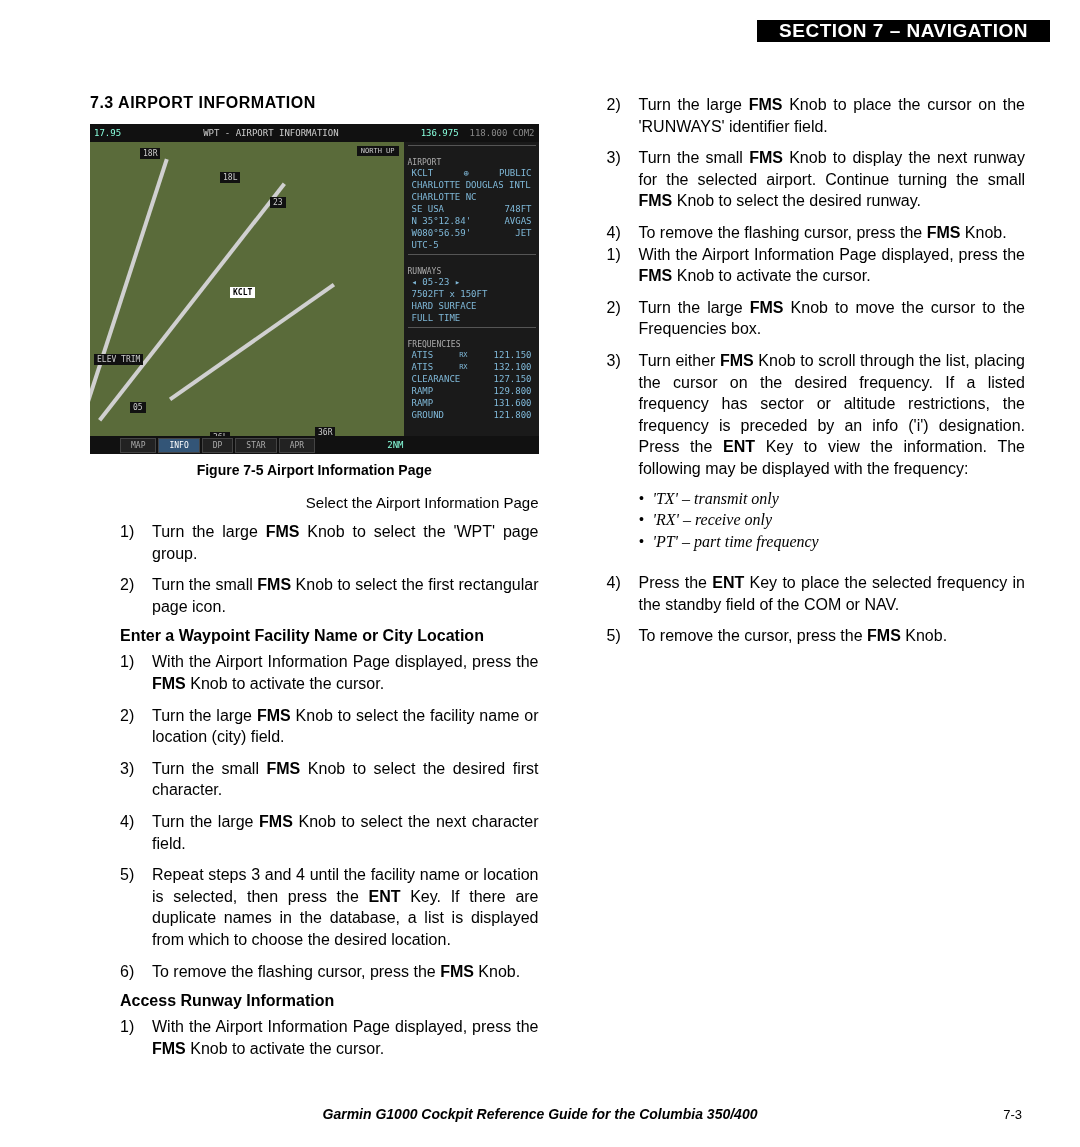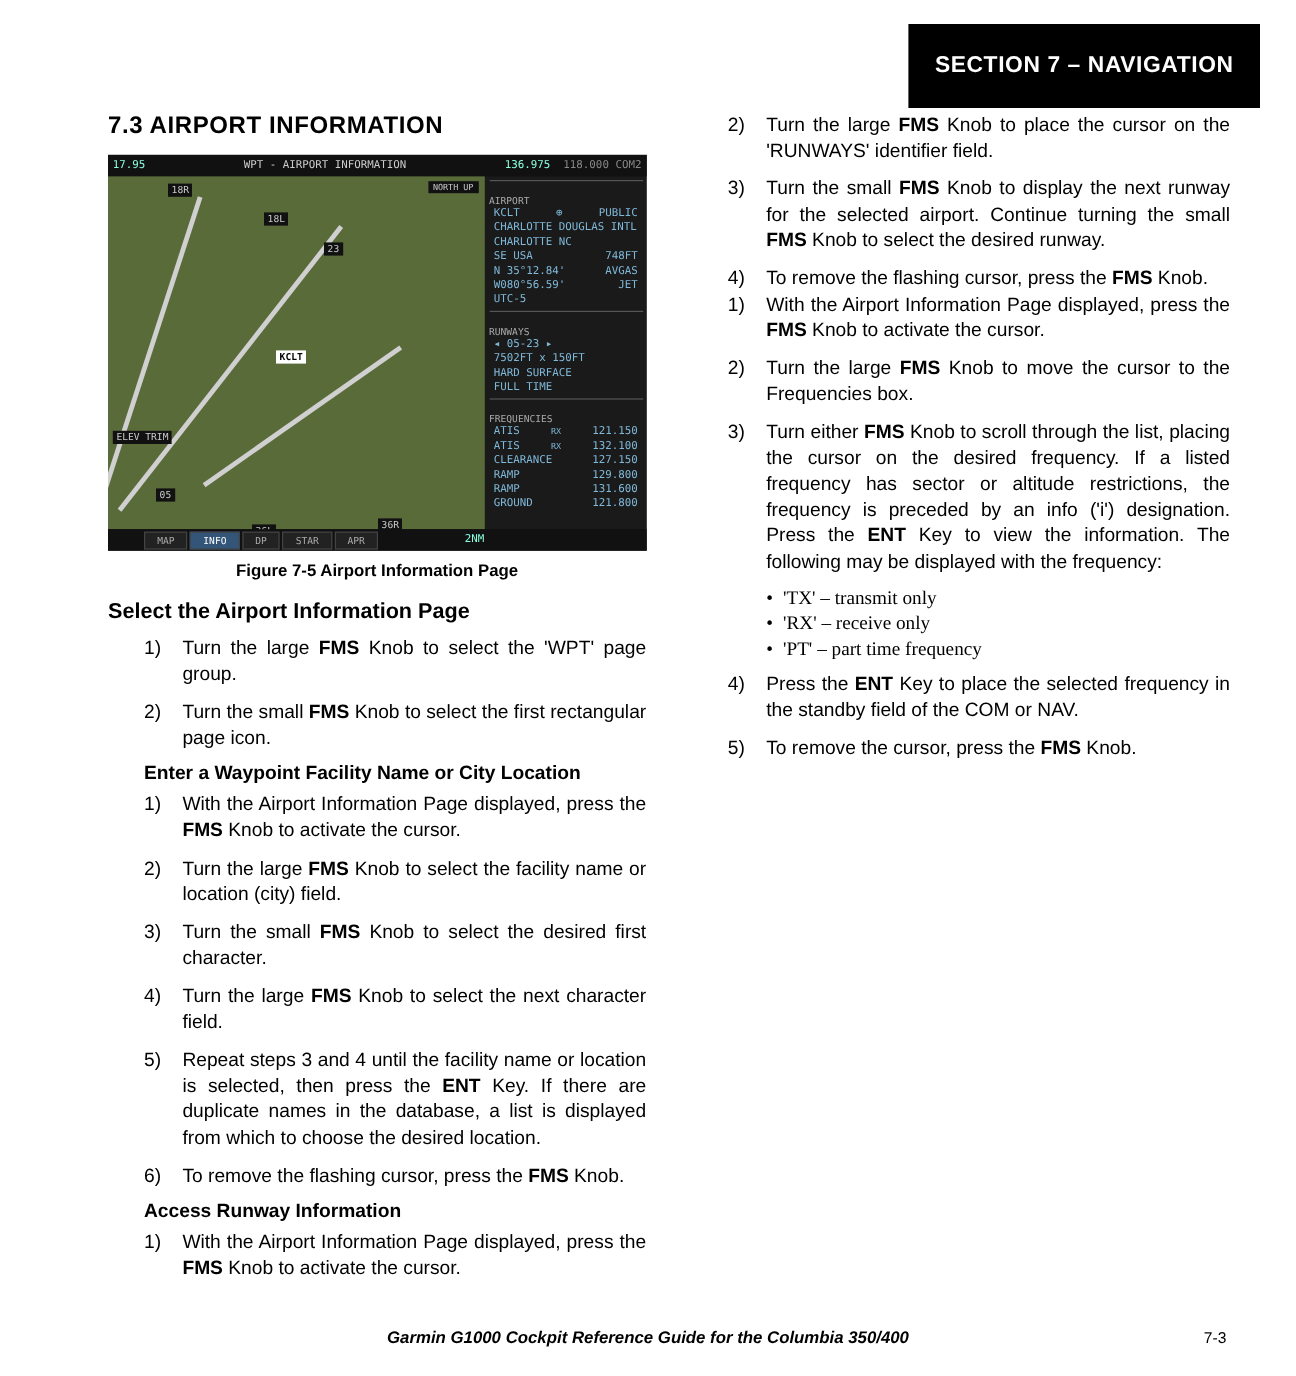--- a/index.html
+++ b/index.html
@@ -12,35 +12,35 @@
     position: relative;
   }
   .section-tab {
     position: absolute;
     top: 20px;
     right: 30px;
     background: #000;
     color: #fff;
     font-weight: 700;
     font-size: 19px;
-    padding: 24px 22px;
+    padding: 0 22px;
     letter-spacing: 0.5px;
   }
   .content {
     position: absolute;
     top: 94px;
     left: 90px;
     right: 55px;
     bottom: 70px;
     column-count: 2;
     column-gap: 38px;
     column-fill: auto;
   }
   h2.main-heading {
-    font-size: 20px;
+    font-size: 16px;
     font-weight: 700;
     letter-spacing: 0.5px;
     margin-bottom: 12px;
   }
   .figure-block {
     break-inside: avoid;
     margin-bottom: 10px;
   }
   .figure-img {
     width: 100%;
@@ -122,23 +122,24 @@
     font-size: 8px; padding: 1px 3px;
     font-family: monospace; font-weight: bold;
   }
   .caption {
     text-align: center;
     font-size: 14px;
     font-weight: 700;
     margin-top: 8px;
   }
   h3.sub-heading {
-    font-size: 18px;
-    font-weight: 700;
+    font-size: 15px;
+    font-weight: 400;
     margin: 16px 0 10px;
+    text-align: right;
   }
   h4.minor-heading {
     font-size: 16px;
     font-weight: 700;
     margin: 10px 0 6px 30px;
   }
   ol {
     list-style: none;
     padding-left: 30px;
   }
@@ -151,21 +152,22 @@
     padding-left: 32px;
   }
   ol li .num {
     position: absolute;
     left: 0;
     top: 0;
   }
   .bullets {
     list-style: none;
     padding-left: 62px;
-    margin: -2px 0 8px;
+    margin: -2px 0 20px;
+    font-style: italic;
   }
   .bullets li {
     font-size: 16px;
     font-family: Georgia, serif;
     line-height: 1.35;
     position: relative;
     padding-left: 14px;
     text-align: left;
   }
   .bullets li::before { content: "•"; position: absolute; left: 0; }

